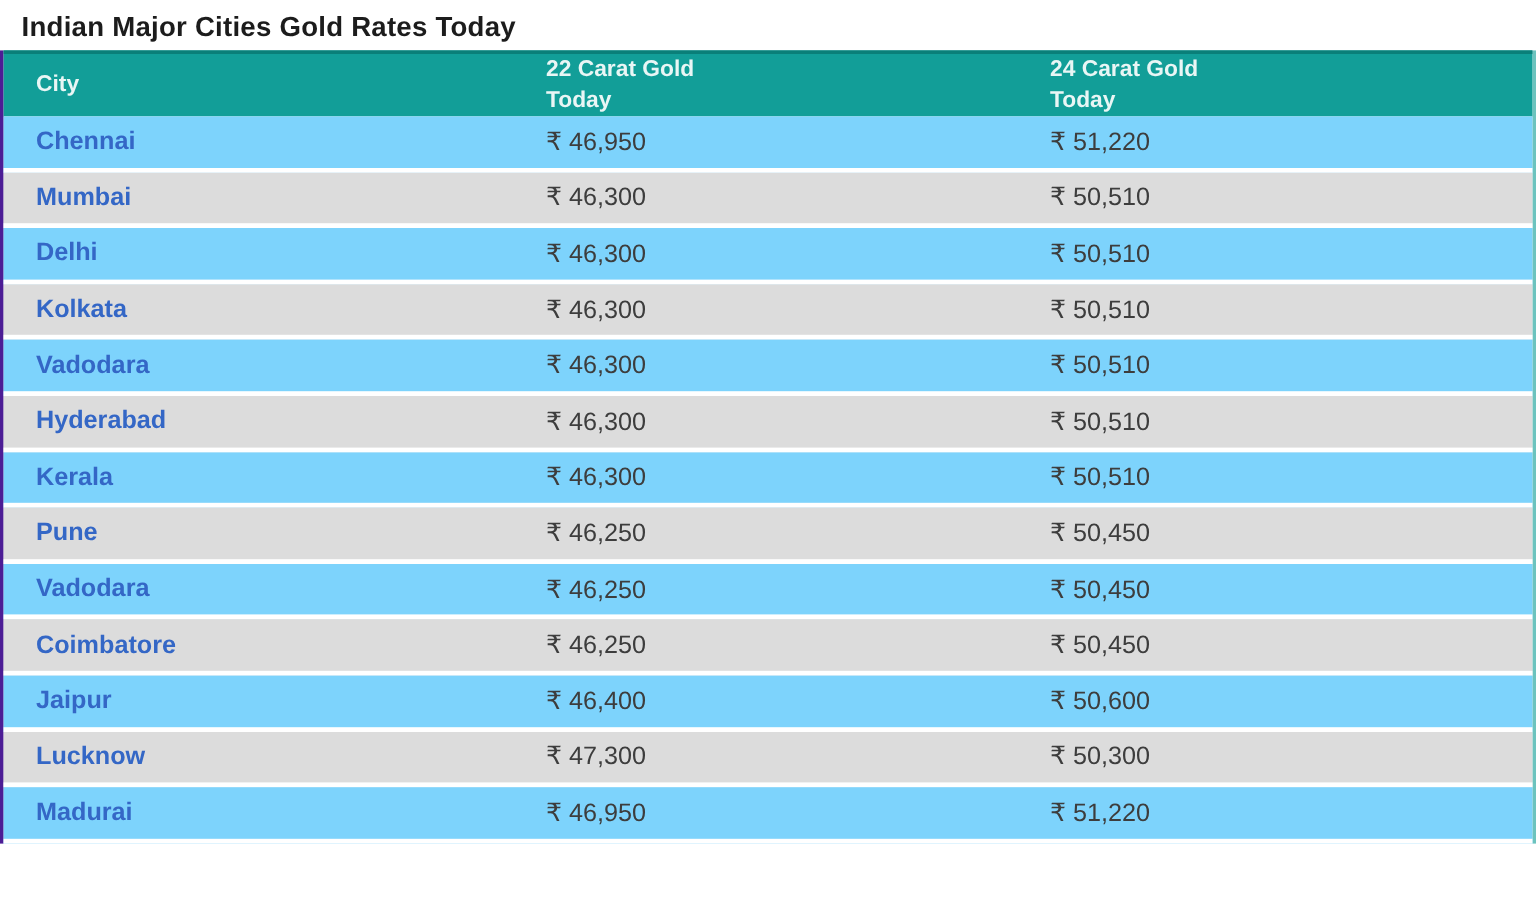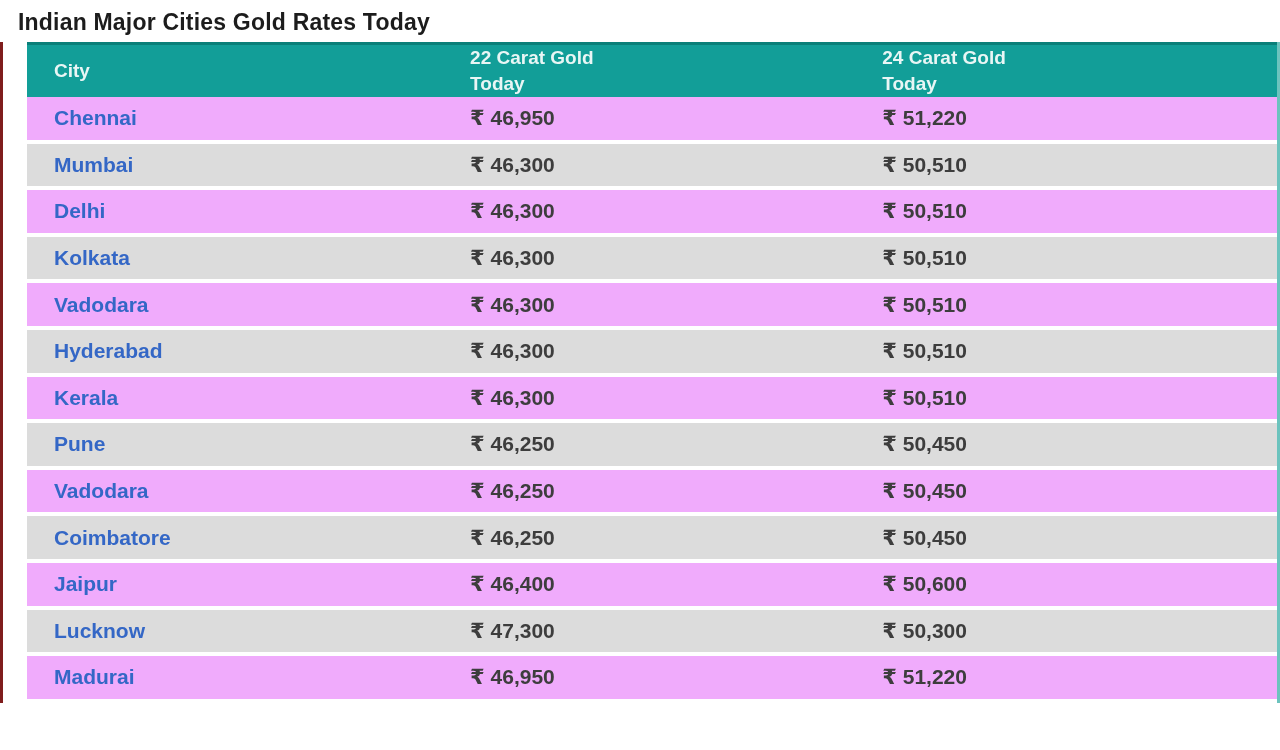--- a/index.html
+++ b/index.html
@@ -19,23 +19,22 @@
     line-height: 28px;
     font-weight: bold;
     color: #1c1c1c;
     letter-spacing: 0.2px;
     margin-left: 12px;
   }
   table.gold-table {
     border-collapse: separate;
     border-spacing: 0;
     table-layout: fixed;
-    border-left: 3px solid #7f1d1d;
+    border-left: 3px solid #4c1d95;
     border-right: 3px solid #6cc3be;
-    padding-left: 24px;
   }
   col.c1 { width: 452px; }
   col.c2 { width: 420px; }
   col.c3 { width: 402px; }
   thead th {
     box-sizing: border-box;
     height: 55px;
     background: #129e98;
     border-top: 3px solid #0a7f79;
     color: #e9f6f5;
@@ -48,37 +47,37 @@
   thead th.h-city { padding-left: 27px; }
   thead th .two-line {
     display: inline-block;
     width: 150px;
     line-height: 1.35;
   }
   tbody td {
     box-sizing: border-box;
     height: 46.6px;
     border-bottom: 4px solid #ffffff;
-    background: #f0abfc;
+    background: #7dd3fc;
     font-size: 21px;
     vertical-align: middle;
     padding: 0;
     white-space: nowrap;
   }
   tbody tr:nth-child(even) td { background: #dcdcdc; }
   td.city-cell { padding-left: 27px; }
   td.city-cell a {
     color: #3467c6;
     font-weight: bold;
     text-decoration: none;
     cursor: pointer;
   }
   td.rate-cell {
     color: #3d3d3d;
-    font-weight: bold;
+    font-weight: normal;
   }
 </style>
 </head>
 <body>
 
 <div class="page-title">Indian Major Cities Gold Rates Today</div>
 
 <table class="gold-table">
   <colgroup>
       <col class="c1">

